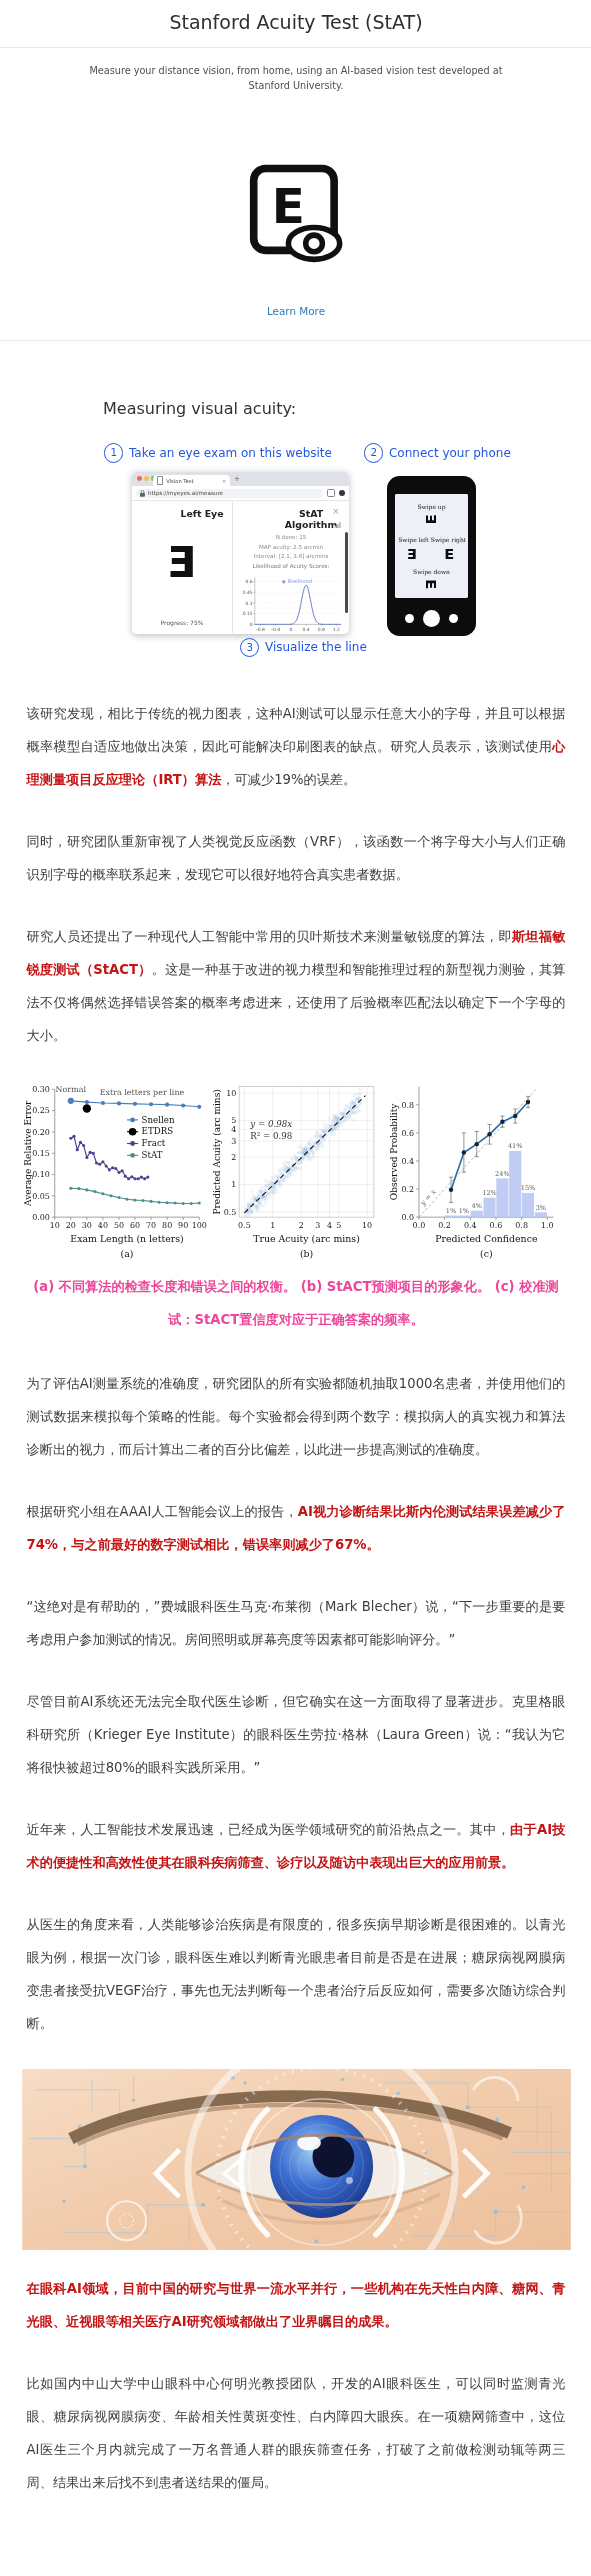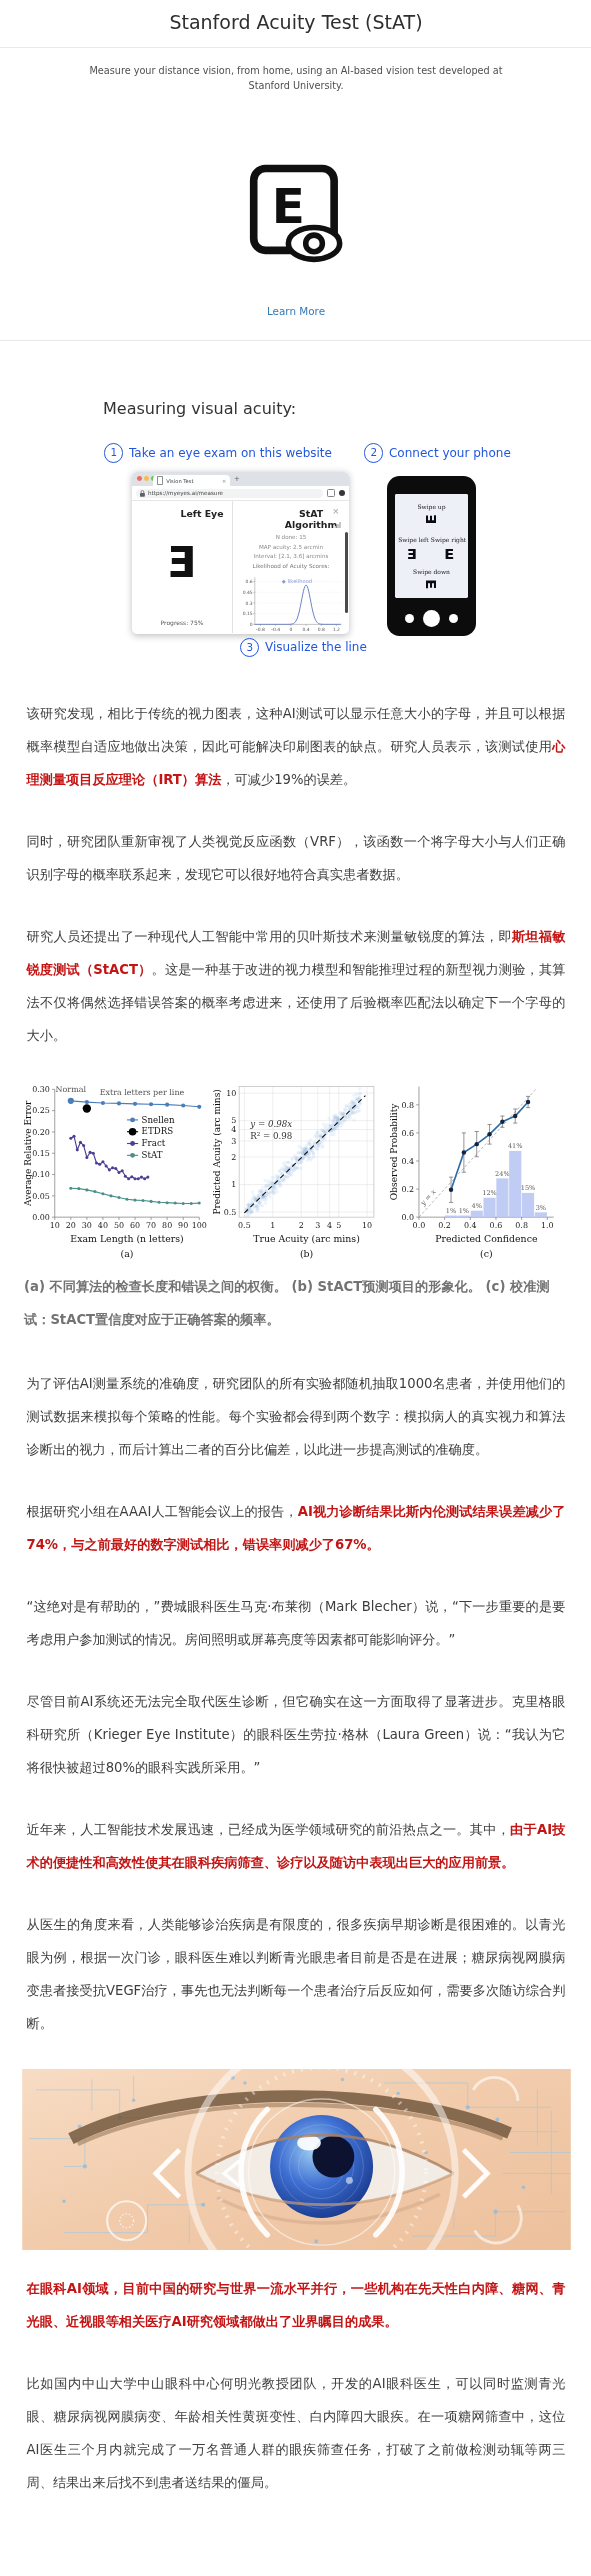--- a/index.html
+++ b/index.html
@@ -58,21 +58,21 @@
   .pe.down{transform:rotate(90deg);}
   .phone-btns{position:absolute;left:0;right:0;bottom:8.4px;display:flex;justify-content:center;align-items:center;gap:8.4px;}
   .pb{background:#fff;border-radius:50%;}
   .pb.s{width:9px;height:9px;}
   .pb.l{width:17.4px;height:17.4px;}
   .step3{position:relative;height:24px;margin-top:1.4px;}
   
   .article{margin-top:35px;}
   .para{margin:0 26.5px 29px;font-size:13.2px;line-height:2.5;color:#3d3d3d;text-align:justify;}
   .rb{color:#c41414;font-weight:700;}
-  .caption{margin:2.8px 24px 31px;font-size:13.2px;line-height:2.5;color:#737373;font-weight:700;}
+  .caption{margin:2.8px 24px 31px;font-size:13.2px;line-height:2.5;color:#ec4899;font-weight:700;text-align:center;}
   
   .figure-row{display:flex;justify-content:flex-start;gap:2.8px;margin:18px 0 7px 21px;}
   
   .banner{margin:33px auto 31px;width:376px;text-align:center;}
   .banner-line{height:2.1px;background:#6613ec;}
   .banner-text{font-size:14.6px;font-weight:700;color:#111;line-height:1;padding:9.7px 0 9px;}
   .banner-notch{display:block;margin:-1.4px auto 0;}
   
   .eye-wrap{margin:19.5px 21.6px;}
   svg text{user-select:none;}

